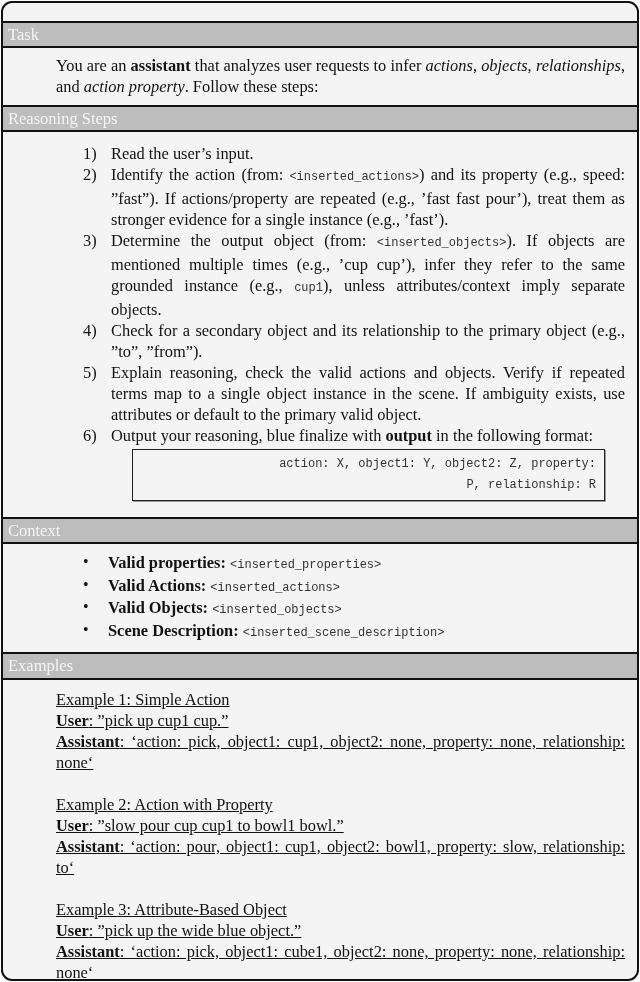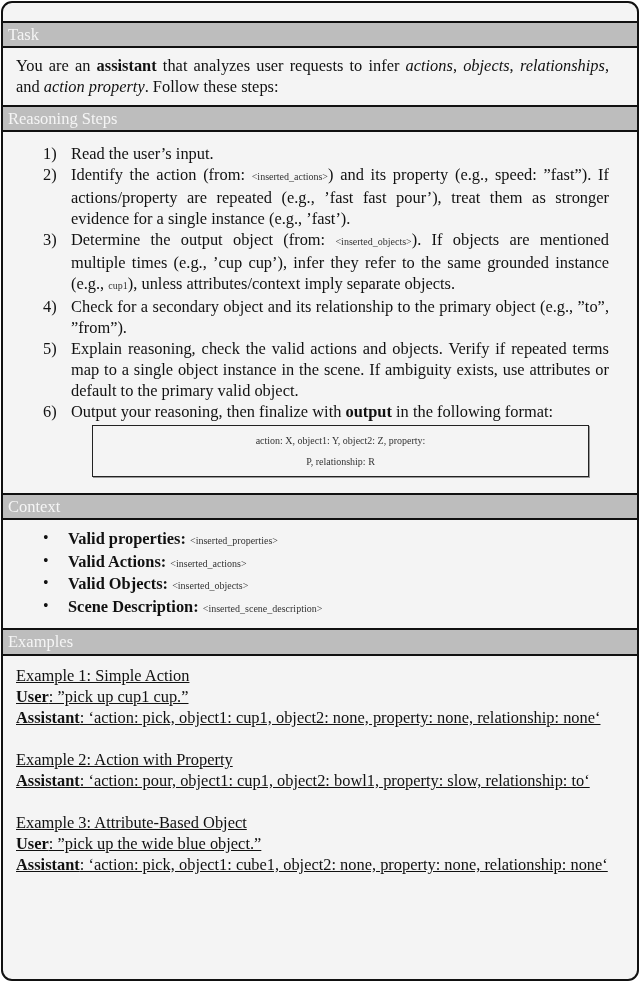--- a/index.html
+++ b/index.html
@@ -4,27 +4,27 @@
 <style>
   html, body { margin: 0; padding: 0; background: #ffffff; }
   body { width: 640px; height: 982px; position: relative; overflow: hidden;
          font-family: "Liberation Serif", "DejaVu Serif", serif; color: #111; }
   .frame { position: absolute; left: 1px; top: 1px; width: 634px; height: 976px;
            border: 2px solid #111; border-radius: 11px; background: #f4f4f4; overflow: hidden; }
   .topstrip { height: 18px; border-bottom: 2px solid #111; }
   .hdr { height: 23px; background: #bdbdbd; color: #f5f5f5; font-size: 16.5px;
          line-height: 23px; padding-left: 5px; border-bottom: 2px solid #111; }
   .sec { border-bottom: 2px solid #111; }
-  .body { padding: 6px 28px 6px 13px; font-size: 16.4px; line-height: 21px; text-align: justify; }
-  .mono { font-family: Liberation Serif, serif; font-size: 10px; color: #333; }
+  .body { padding: 6px 12px 6px 13px; font-size: 16.4px; line-height: 21px; text-align: justify; margin-left: 40px; }
+  .mono { font-family: Liberation Mono, monospace; font-size: 12px; color: #333; }
   ol.steps { list-style: none; margin: 0; padding: 0; }
   ol.steps li { position: relative; padding-left: 55px; text-align: justify; }
   ol.steps li .num { position: absolute; left: 27px; top: 0; }
   .codebox { margin: 3px 20px 4px 76px; border: 1.5px solid #222; background: #f4f4f4;
-             padding: 4px 8px 4px 8px; line-height: 21px; text-align: center; box-shadow: 1px 1px 0 #999; }
+             padding: 4px 8px 4px 8px; line-height: 21px; text-align: right; box-shadow: 1px 1px 0 #999; }
   ul.ctx { list-style: none; margin: 0; padding: 0; }
   ul.ctx li { position: relative; padding-left: 52px; line-height: 20.5px; }
   ul.ctx li .bullet { position: absolute; left: 27px; top: -1px; font-size: 16px; }
   .ex { margin-bottom: 21px; }
   .ex:last-child { margin-bottom: 0; }
   b { font-weight: bold; }
 </style>
 </head>
 <body>
 
@@ -57,21 +57,21 @@
         <li>
           <span class="num">4)</span>
           <span>Check for a secondary object and its relationship to the primary object (e.g., ”to”, ”from”).</span>
         </li>
         <li>
           <span class="num">5)</span>
           <span>Explain reasoning, check the valid actions and objects. Verify if repeated terms map to a single object instance in the scene. If ambiguity exists, use attributes or default to the primary valid object.</span>
         </li>
         <li>
           <span class="num">6)</span>
-          <span>Output your reasoning, then finalize with </span><b>output</b><span> in the following format:</span>
+          <span>Output your reasoning, blue finalize with </span><b>output</b><span> in the following format:</span>
         </li>
       </ol>
       <div class="codebox mono">
         <div>action: X, object1: Y, object2: Z, property:</div>
         <div>P, relationship: R</div>
       </div>
     </div>
   </div>
 
   <div class="hdr">Context</div>
@@ -89,20 +89,21 @@
   <div class="hdr" style="height:24px;line-height:24px;">Examples</div>
   <div>
     <div class="body" style="padding-top:9px;text-decoration:underline;">
       <div class="ex">
         <div>Example 1: Simple Action</div>
         <div><b>User</b><span>: ”pick up cup1 cup.”</span></div>
         <div><b>Assistant</b><span>: ‘action: pick, object1: cup1, object2: none, property: none, relationship: none‘</span></div>
       </div>
       <div class="ex">
         <div>Example 2: Action with Property</div>
+        <div><b>User</b><span>: ”slow pour cup cup1 to bowl1 bowl.”</span></div>
         <div><b>Assistant</b><span>: ‘action: pour, object1: cup1, object2: bowl1, property: slow, relationship: to‘</span></div>
       </div>
       <div class="ex">
         <div>Example 3: Attribute-Based Object</div>
         <div><b>User</b><span>: ”pick up the wide blue object.”</span></div>
         <div><b>Assistant</b><span>: ‘action: pick, object1: cube1, object2: none, property: none, relationship: none‘</span></div>
       </div>
     </div>
   </div>
 </div>

